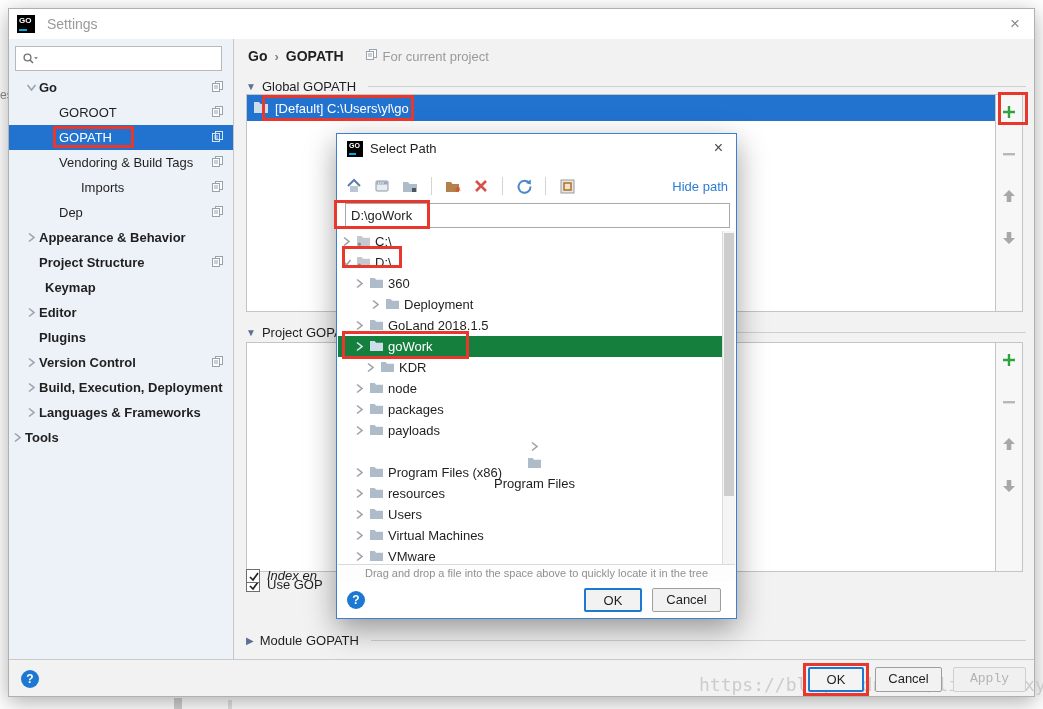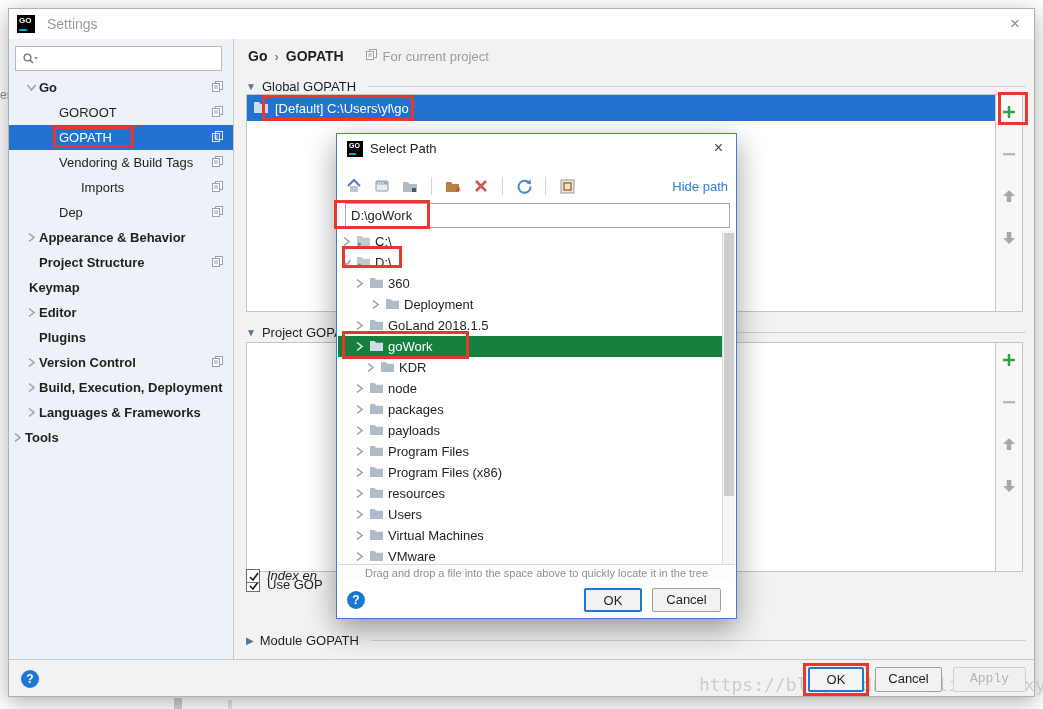--- a/index.html
+++ b/index.html
@@ -176,21 +176,21 @@
         <div class="side-row" style="padding-left: 14px;">
           <span class="chev"></span>
           <span class="side-label b">Project Structure</span>
           <span class="copy-ic"><svg width="13" height="13" viewBox="0 0 13 13">
               <rect x="4.5" y="1.5" width="7" height="8" fill="#fdfdfd" stroke="#98a2ad"></rect>
               <rect x="1.5" y="3.5" width="7" height="8" fill="#fdfdfd" stroke="#98a2ad"></rect>
               <line x1="3" y1="6" x2="7" y2="6" stroke="#98a2ad"></line>
               <line x1="3" y1="8" x2="7" y2="8" stroke="#98a2ad"></line>
             </svg></span>
         </div>
-        <div class="side-row" style="padding-left: 4px;">
+        <div class="side-row" style="padding-left: 20px;">
           <span class="chev"></span>
           <span class="side-label b">Keymap</span>
         </div>
         <div class="side-row" style="padding-left: 14px;">
           <span class="chev">
             <svg width="9" height="11" viewBox="0 0 9 11" style="">
               <path d="M2 1.5 L7 5.5 L2 9.5" fill="none" stroke="#9aa2ac" stroke-width="1.6"></path>
             </svg>
           </span>
           <span class="side-label b">Editor</span>
@@ -530,21 +530,21 @@
         <span class="chev">
           <svg width="9" height="11" viewBox="0 0 9 11" style="">
             <path d="M2 1.5 L7 5.5 L2 9.5" fill="none" stroke="#9aa2ac" stroke-width="1.6"></path>
           </svg>
         </span>
         <span><svg width="15" height="13" viewBox="0 0 15 13">
             <path d="M1 2 h4.6 l1.5 1.8 H14 v8.2 H1 z" fill="#aebbc9"></path>
           </svg></span>
         <span class="tlabel">payloads</span>
       </div>
-      <div class="trow" style="padding-left: 15px;">
+      <div class="trow" style="padding-left: 9px; flex-direction: column;">
         <span class="chev">
           <svg width="9" height="11" viewBox="0 0 9 11" style="">
             <path d="M2 1.5 L7 5.5 L2 9.5" fill="none" stroke="#9aa2ac" stroke-width="1.6"></path>
           </svg>
         </span>
         <span><svg width="15" height="13" viewBox="0 0 15 13">
             <path d="M1 2 h4.6 l1.5 1.8 H14 v8.2 H1 z" fill="#aebbc9"></path>
           </svg></span>
         <span class="tlabel">Program Files</span>
       </div>

